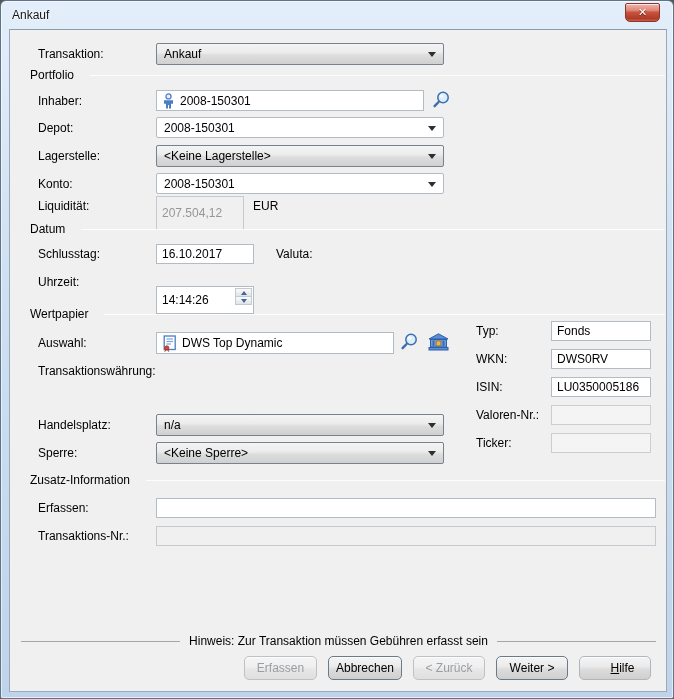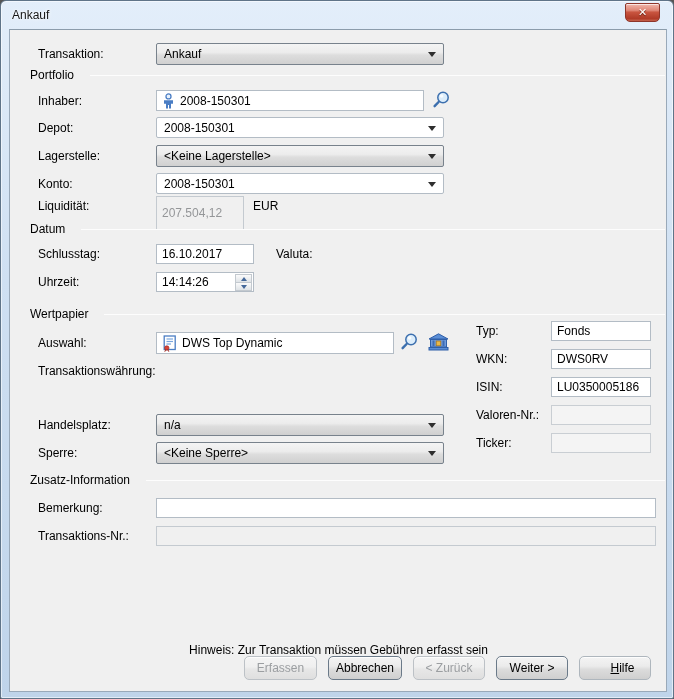--- a/index.html
+++ b/index.html
@@ -55,21 +55,21 @@
   .btn{
     position:absolute;height:24px;border-radius:5px;border:1px solid #6b7a89;
     background:linear-gradient(180deg,#f4f4f4 0%,#ebebeb 42%,#dcdcdc 56%,#cfcfcf 100%);
     display:flex;align-items:center;justify-content:center;font-size:12px;color:#000;cursor:default;
     box-shadow:inset 0 1px 0 rgba(255,255,255,.8);
   }
   .btn.disabled{border-color:#bcc1c6;color:#9b9ea1;
     background:linear-gradient(180deg,#f4f4f4,#efefef 45%,#e7e7e7 55%,#dfdfdf);}
   .btn.light{border-color:#aeb6bd;padding-left:15px;}
   .uline::first-letter{text-decoration:underline;}
-  .hint-row{position:absolute;left:20px;width:635px;top:633px;display:flex;align-items:center;gap:9px;height:14px;flex-direction:column;}
+  .hint-row{position:absolute;left:20px;width:635px;top:633px;display:flex;align-items:center;gap:9px;height:14px;}
   .hint-line{flex:1;height:1px;background:#a6a6a6;}
 </style>
 </head>
 <body>
 
 <div class="win">
 
   <div class="titlebar">
     <span class="title-text">Ankauf</span>
     <div class="close-btn">
@@ -139,21 +139,21 @@
     <div class="group-line"></div>
   </div>
 
   <span class="lbl" style="left:37px;top:246px">Schlusstag:</span>
   <div class="tbox" style="left:155px;top:243px;width:98px;height:20px">
     <span>16.10.2017</span>
   </div>
   <span class="lbl" style="left:275px;top:246px">Valuta:</span>
 
   <span class="lbl" style="left:37px;top:274px">Uhrzeit:</span>
-  <div class="tbox" style="left:155px;top:271px;width:98px;height:20px;padding-right:28px">
+  <div class="tbox" style="left:155px;top:285px;width:98px;height:28px;padding-right:28px">
     <span>14:14:26</span>
     <span class="spin">
       <span class="spin-half">
           <span class="tri-up"></span>
         </span>
       <span class="spin-half">
           <span class="tri-dn"></span>
         </span>
     </span>
   </div>
@@ -236,21 +236,21 @@
   <span class="lbl" style="left:475px;top:435px">Ticker:</span>
   <div class="tbox empty-disabled" style="left:550px;top:432px;width:100px;height:20px">
     <span></span>
   </div>
 
   <div class="group" style="top:472px">
     <span>Zusatz-Information</span>
     <div class="group-line"></div>
   </div>
 
-  <span class="lbl" style="left:37px;top:500px">Bemerkung:</span>
+  <span class="lbl" style="left:37px;top:500px">Erfassen:</span>
   <div class="tbox" style="left:155px;top:497px;width:500px;height:20px">
     <span></span>
   </div>
 
   <span class="lbl" style="left:37px;top:528px">Transaktions-Nr.:</span>
   <div class="tbox disabled" style="left:155px;top:525px;width:500px;height:20px">
     <span></span>
   </div>
 
   <div class="hint-row">

